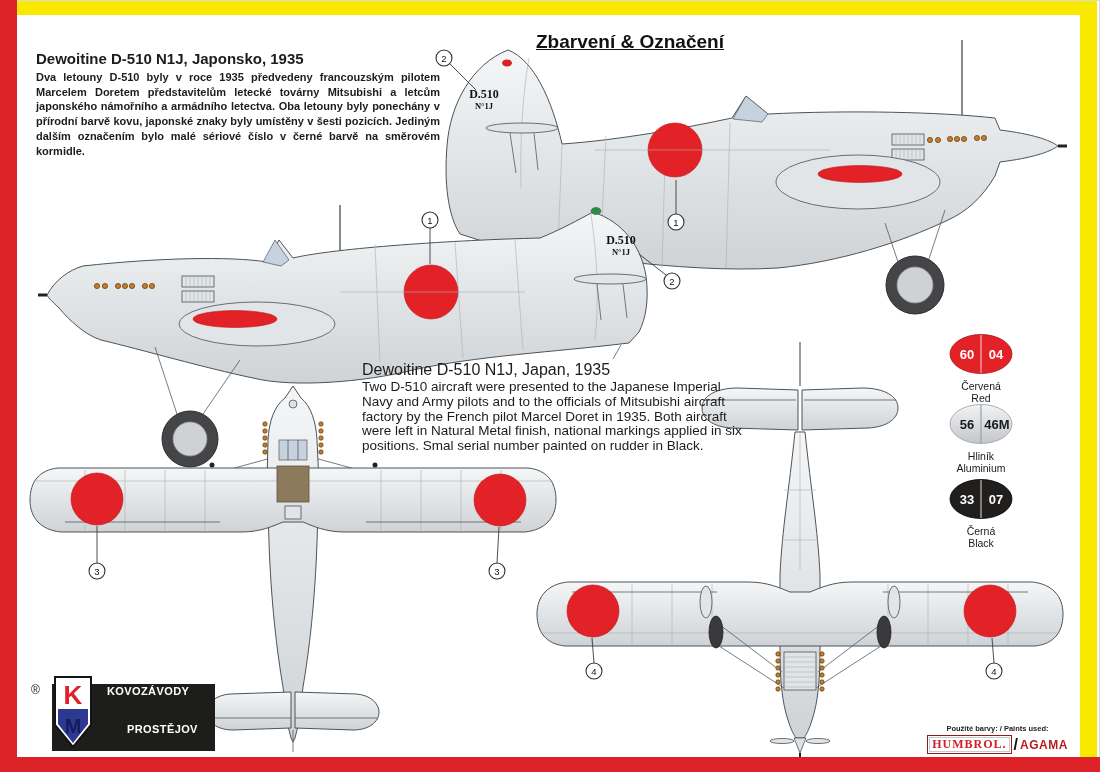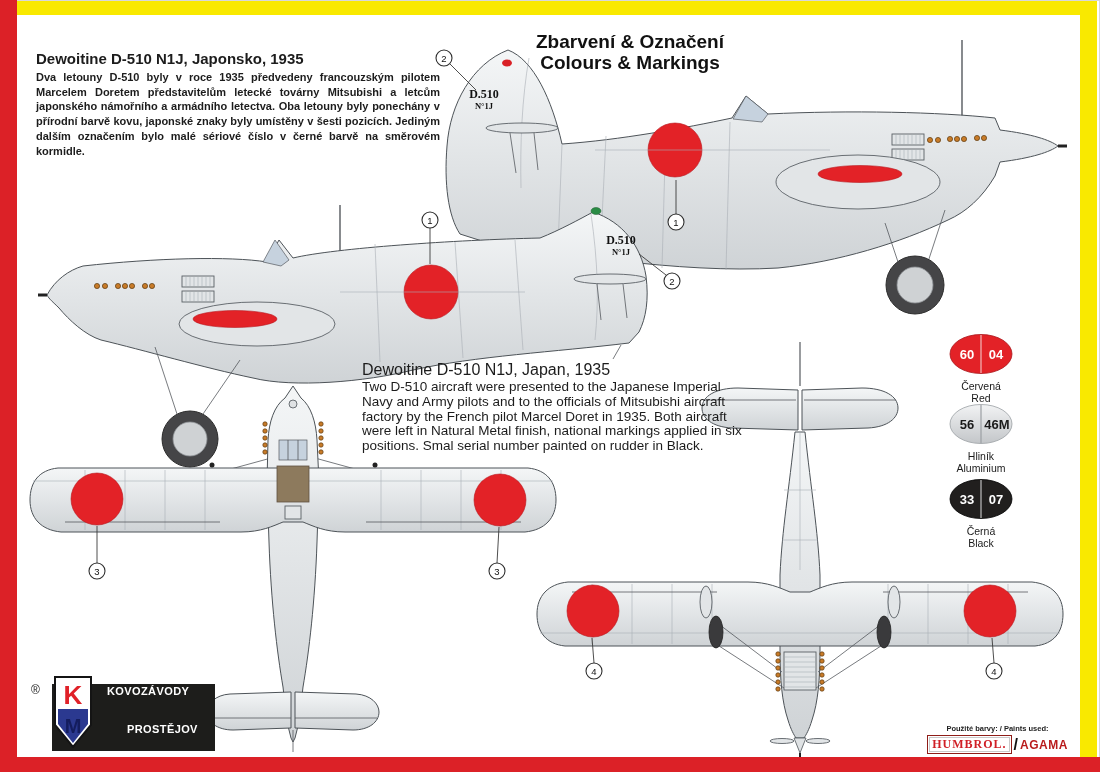--- a/index.html
+++ b/index.html
@@ -10,21 +10,21 @@
   .strip-left{left:0;top:0;width:17px;height:772px;background:#dc2127;}
   .strip-top{left:17px;top:1px;width:1080px;height:14px;background:#f9e900;}
   .strip-right{left:1080px;top:1px;width:17px;height:756px;background:#f9e900;}
   .strip-bottom{left:0;top:757px;width:1100px;height:15px;background:#dc2127;}
 
   
   .czech-block{position:absolute;left:36px;top:50px;width:404px;z-index:3;color:#1c1c1c;}
   .czech-block .tb-title{font-size:15px;font-weight:bold;margin-bottom:3px;}
   .czech-block .tb-body{font-size:11px;font-weight:bold;line-height:14.7px;text-align:justify;}
   .main-title{position:absolute;left:520px;top:31px;width:220px;z-index:3;text-align:center;
-              font-size:19px;font-weight:bold;line-height:21px;color:#111;}
+              font-size:19px;font-weight:bold;line-height:21px;color:#111;text-decoration:underline;}
   .english-block{position:absolute;left:362px;top:361px;width:382px;z-index:3;color:#1c1c1c;}
   .english-block .tb-title{font-size:16px;margin-bottom:1px;}
   .english-block .tb-body{font-size:13.5px;line-height:14.8px;}
 
   
   .drawing{position:absolute;z-index:1;}
   #svg-profile-right{left:430px;top:38px;}
   #svg-profile-left{left:35px;top:202px;}
   #svg-plan-top{left:25px;top:382px;}
   #svg-plan-bottom{left:532px;top:340px;}
@@ -76,21 +76,20 @@
   <div class="strip strip-right"></div>
   <div class="strip strip-bottom"></div>
 
   <div class="czech-block">
     <div class="tb-title">Dewoitine D-510 N1J, Japonsko, 1935</div>
     <div class="tb-body">Dva letouny D-510 byly v roce 1935 předvedeny francouzským pilotem Marcelem Doretem představitelům letecké továrny Mitsubishi a letcům japonského námořního a armádního letectva. Oba letouny byly ponechány v přírodní barvě kovu, japonské znaky byly umístěny v šesti pozicích. Jediným dalším označením bylo malé sériové číslo v černé barvě na směrovém kormidle.</div>
   </div>
 
   <div class="main-title">
     <div>Zbarvení &amp; Označení</div>
-    <div>Colours &amp; Markings</div>
   </div>
 
   <div class="english-block">
     <div class="tb-title">Dewoitine D-510 N1J, Japan, 1935</div>
     <div class="tb-body">Two D-510 aircraft were presented to the Japanese Imperial Navy and Army pilots and to the officials of Mitsubishi aircraft factory by the French pilot Marcel Doret in 1935. Both aircraft were left in Natural Metal finish, national markings applied in six positions. Smal serial number painted on rudder in Black.</div>
   </div>
 
   <svg id="svg-profile-right" class="drawing" width="650" height="302" viewBox="0 0 650 302">
     <defs>
       <linearGradient id="gradBody" x1="0" y1="0" x2="0" y2="1">

